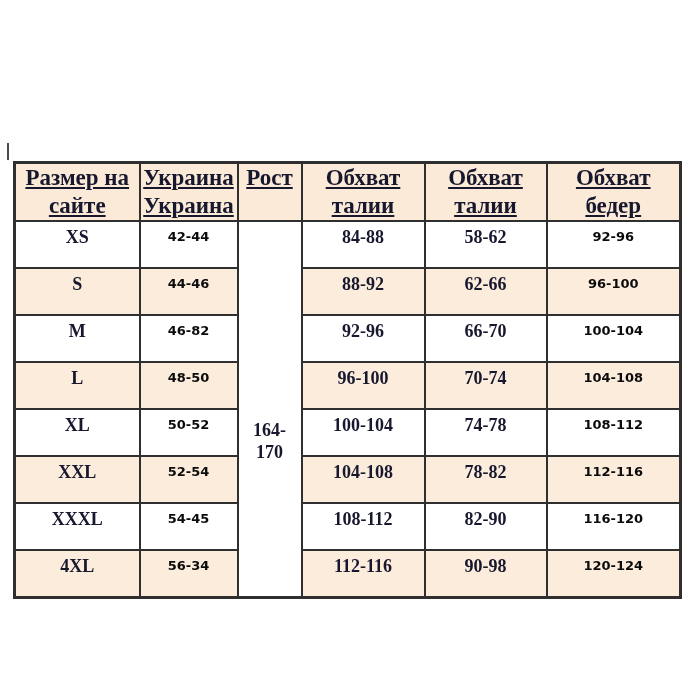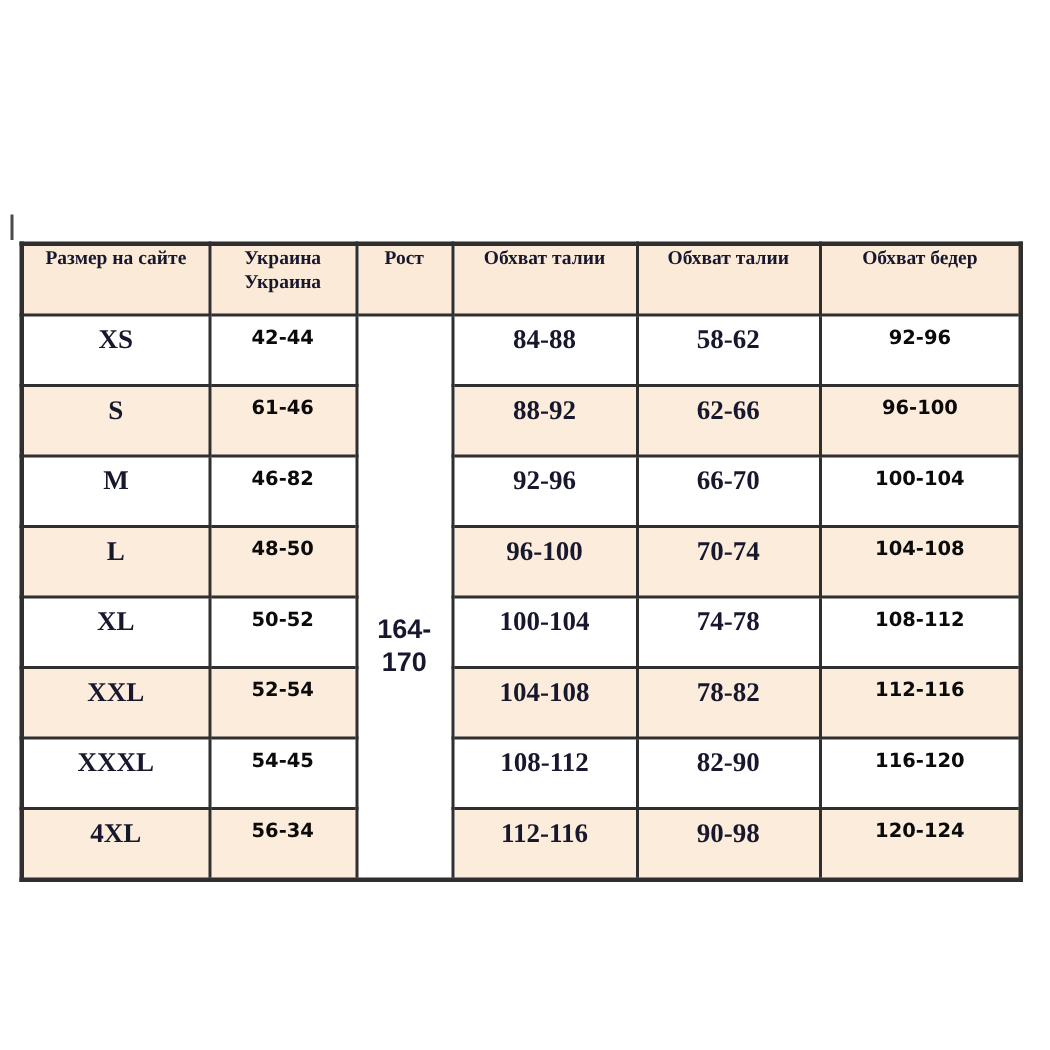--- a/index.html
+++ b/index.html
@@ -35,26 +35,27 @@
   th, td {
     border: 2px solid var(--border-color, #2f2f2f);
     text-align: center;
     overflow: hidden;
     padding: 0;
   }
   thead th {
     background: var(--header-bg, #fbead8);
     font-family: "Liberation Serif", serif;
     font-weight: bold;
-    font-size: 13px;
+    font-size: 23px;
     line-height: 1.22;
     color: var(--serif-text, #1a1a30);
     vertical-align: top;
     padding-top: 0;
     height: 45px;
+    text-decoration: underline;
   }
   tbody td {
     height: 38px;
     vertical-align: top;
     padding-top: 5px;
     margin-left: 25px;
   }
   tbody tr:nth-child(even) td { background: var(--stripe-bg, #fcecdc); }
   tbody tr:nth-child(odd)  td { background: var(--row-bg, #ffffff); }
   .serif-val {
@@ -66,21 +67,21 @@
   .sans-val {
     font-family: "DejaVu Sans", sans-serif;
     font-weight: bold;
     font-size: 13px;
     color: var(--number-text, #0b0b0b);
     padding-top: 7px;
   }
   tbody td.height-cell {
     background: var(--row-bg, #ffffff) !important;
     vertical-align: top;
-    font-family: Liberation Sans, sans-serif;
+    font-family: Liberation Serif, serif;
     font-weight: bold;
     font-size: 18px;
     color: var(--serif-text, #14142c);
   }
   .height-inner {
     margin-top: 192px;
     line-height: 22px;
   }
   .height-inner span { display: block; }
 </style>
@@ -118,21 +119,21 @@
             <span>164-</span>
             <span>170</span>
           </div>
         </td>
         <td class="serif-val">84-88</td>
         <td class="serif-val">58-62</td>
         <td class="sans-val">92-96</td>
       </tr>
       <tr>
         <td class="serif-val">S</td>
-        <td class="sans-val">61-46</td>
+        <td class="sans-val">44-46</td>
         <td class="serif-val">88-92</td>
         <td class="serif-val">62-66</td>
         <td class="sans-val">96-100</td>
       </tr>
       <tr>
         <td class="serif-val">M</td>
         <td class="sans-val">46-82</td>
         <td class="serif-val">92-96</td>
         <td class="serif-val">66-70</td>
         <td class="sans-val">100-104</td>

